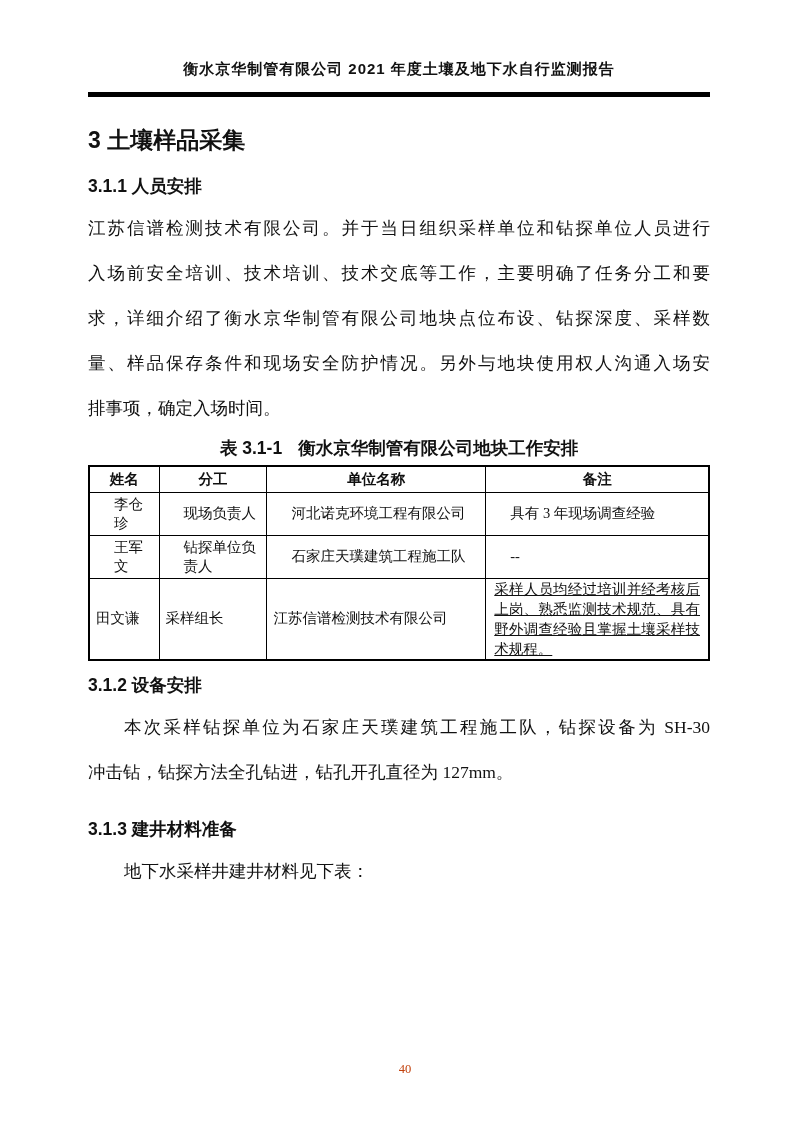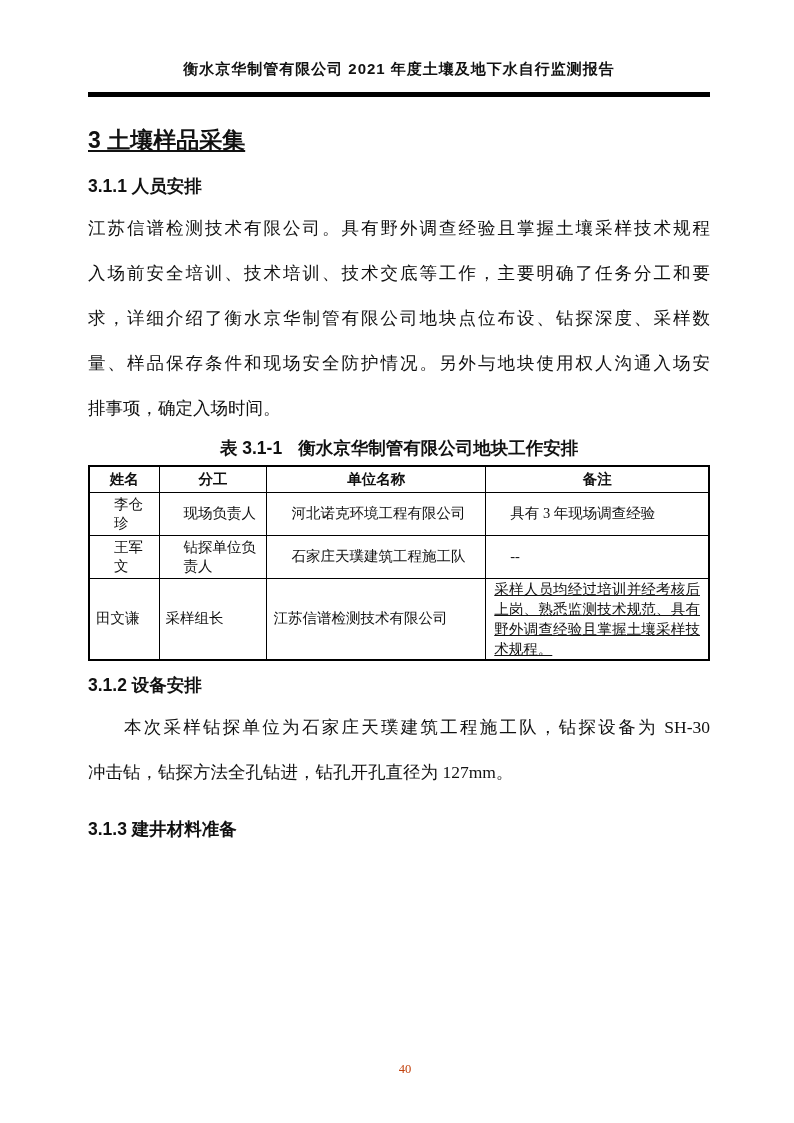--- a/index.html
+++ b/index.html
@@ -31,21 +31,20 @@
     border-top: 2px solid #000;
     border-bottom: 3px solid #000;
   }
 
   
   .h1 {
     margin-top: 28px;
     font-family: "Liberation Sans", "DejaVu Sans", sans-serif;
     font-weight: bold;
     font-size: 23px;
-    text-decoration: underline;
   }
   .h2 {
     margin-top: 18px;
     font-family: "Liberation Sans", "DejaVu Sans", sans-serif;
     font-weight: bold;
     font-size: 19.5px;
   }
   .h3 {
     margin-top: 18px;
     font-family: "Liberation Sans", "DejaVu Sans", sans-serif;
@@ -131,21 +130,21 @@
 
 <div class="page">
 
   <div class="doc-header">衡水京华制管有限公司 2021 年度土壤及地下水自行监测报告</div>
   <div class="header-rule"></div>
 
   <div class="h1">3 土壤样品采集</div>
   <div class="h3">3.1.1 人员安排</div>
 
   <div class="para">
-    <div class="pline">江苏信谱检测技术有限公司。具有野外调查经验且掌握土壤采样技术规程</div>
+    <div class="pline">江苏信谱检测技术有限公司。并于当日组织采样单位和钻探单位人员进行</div>
     <div class="pline">入场前安全培训、技术培训、技术交底等工作，主要明确了任务分工和要</div>
     <div class="pline">求，详细介绍了衡水京华制管有限公司地块点位布设、钻探深度、采样数</div>
     <div class="pline">量、样品保存条件和现场安全防护情况。另外与地块使用权人沟通入场安</div>
     <div class="pline last">排事项，确定入场时间。</div>
   </div>
 
   <div class="table-caption">
     <span class="cap-label">表 3.1-1</span><span>衡水京华制管有限公司地块工作安排</span>
   </div>
 
@@ -184,16 +183,19 @@
   </tbody>
     </table>
 
   <div class="h3 tight">3.1.2 设备安排</div>
   <div class="para">
     <div class="pline indent">本次采样钻探单位为石家庄天璞建筑工程施工队，钻探设备为 SH-30</div>
     <div class="pline last">冲击钻，钻探方法全孔钻进，钻孔开孔直径为 127mm。</div>
   </div>
 
   <div class="h3 loose">3.1.3 建井材料准备</div>
+  <div class="para">
+    <div class="pline indent last">地下水采样井建井材料见下表：</div>
+  </div>
 
   <div class="page-footer">40</div>
 
 </div>
 
 </body></html>

